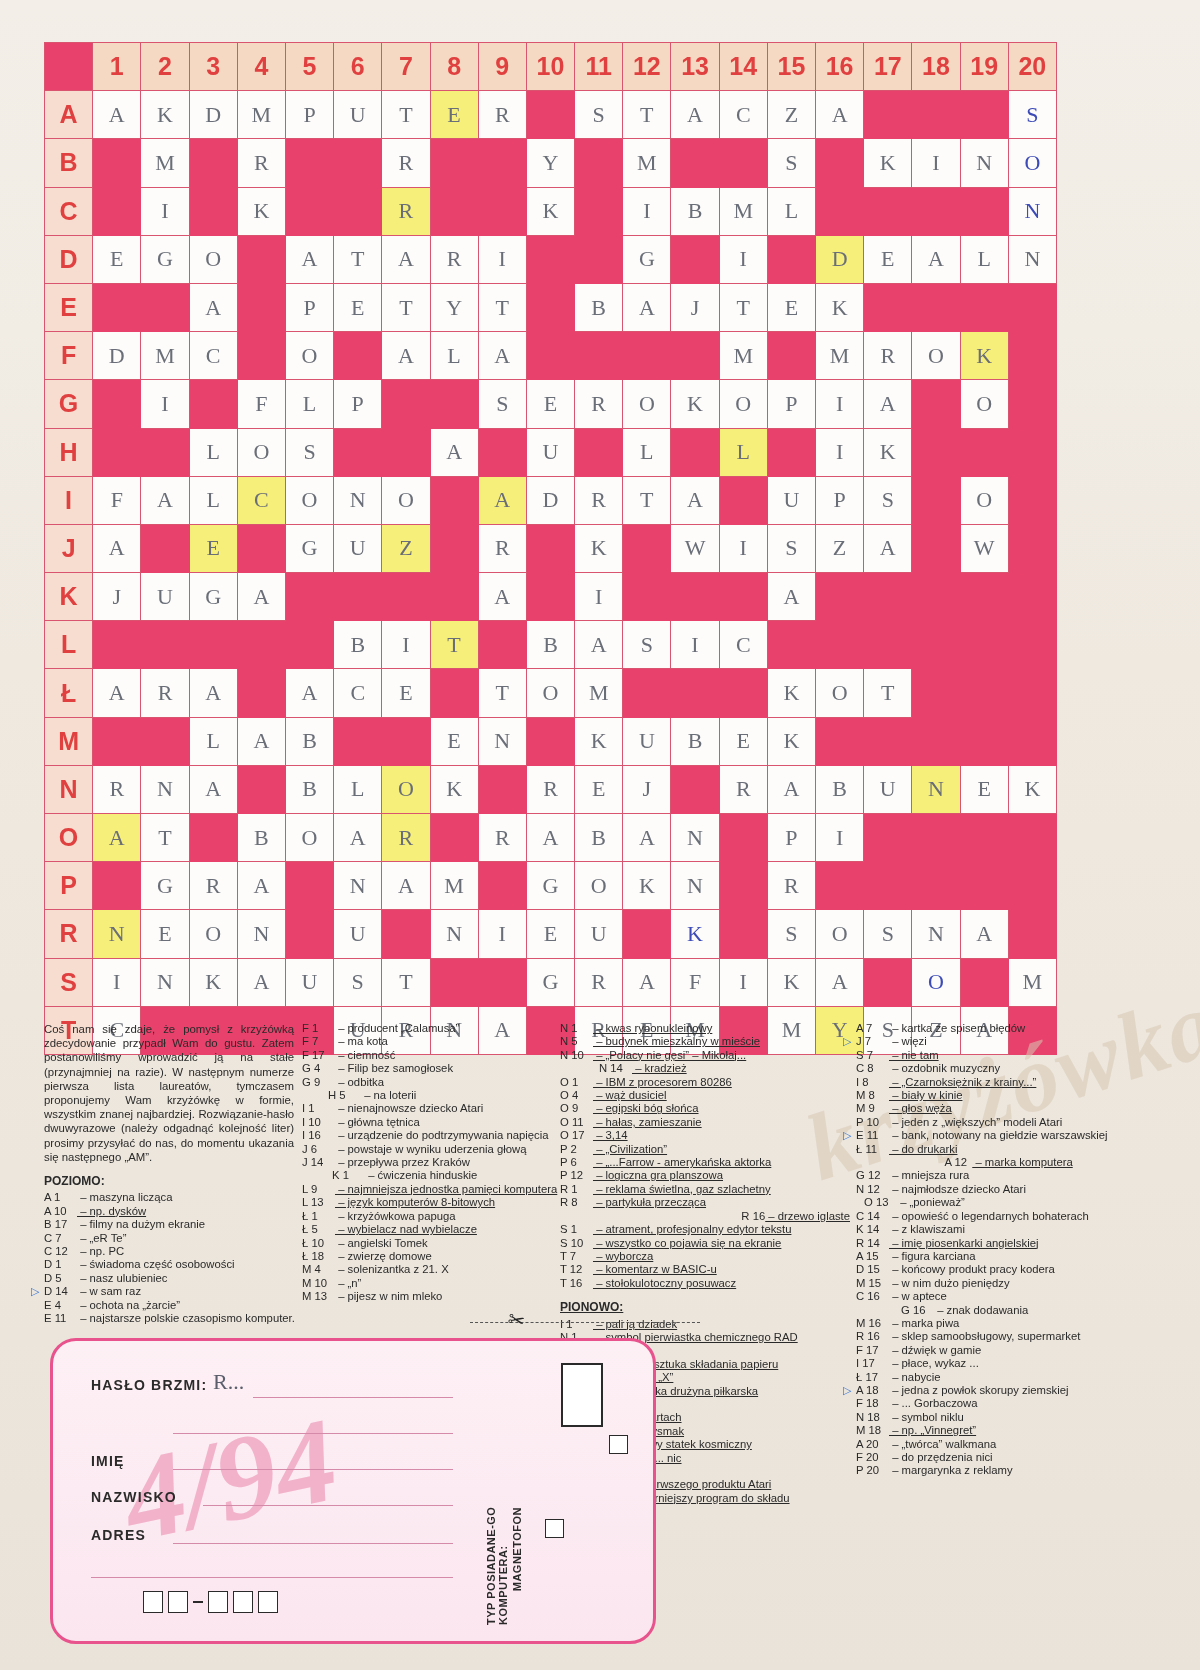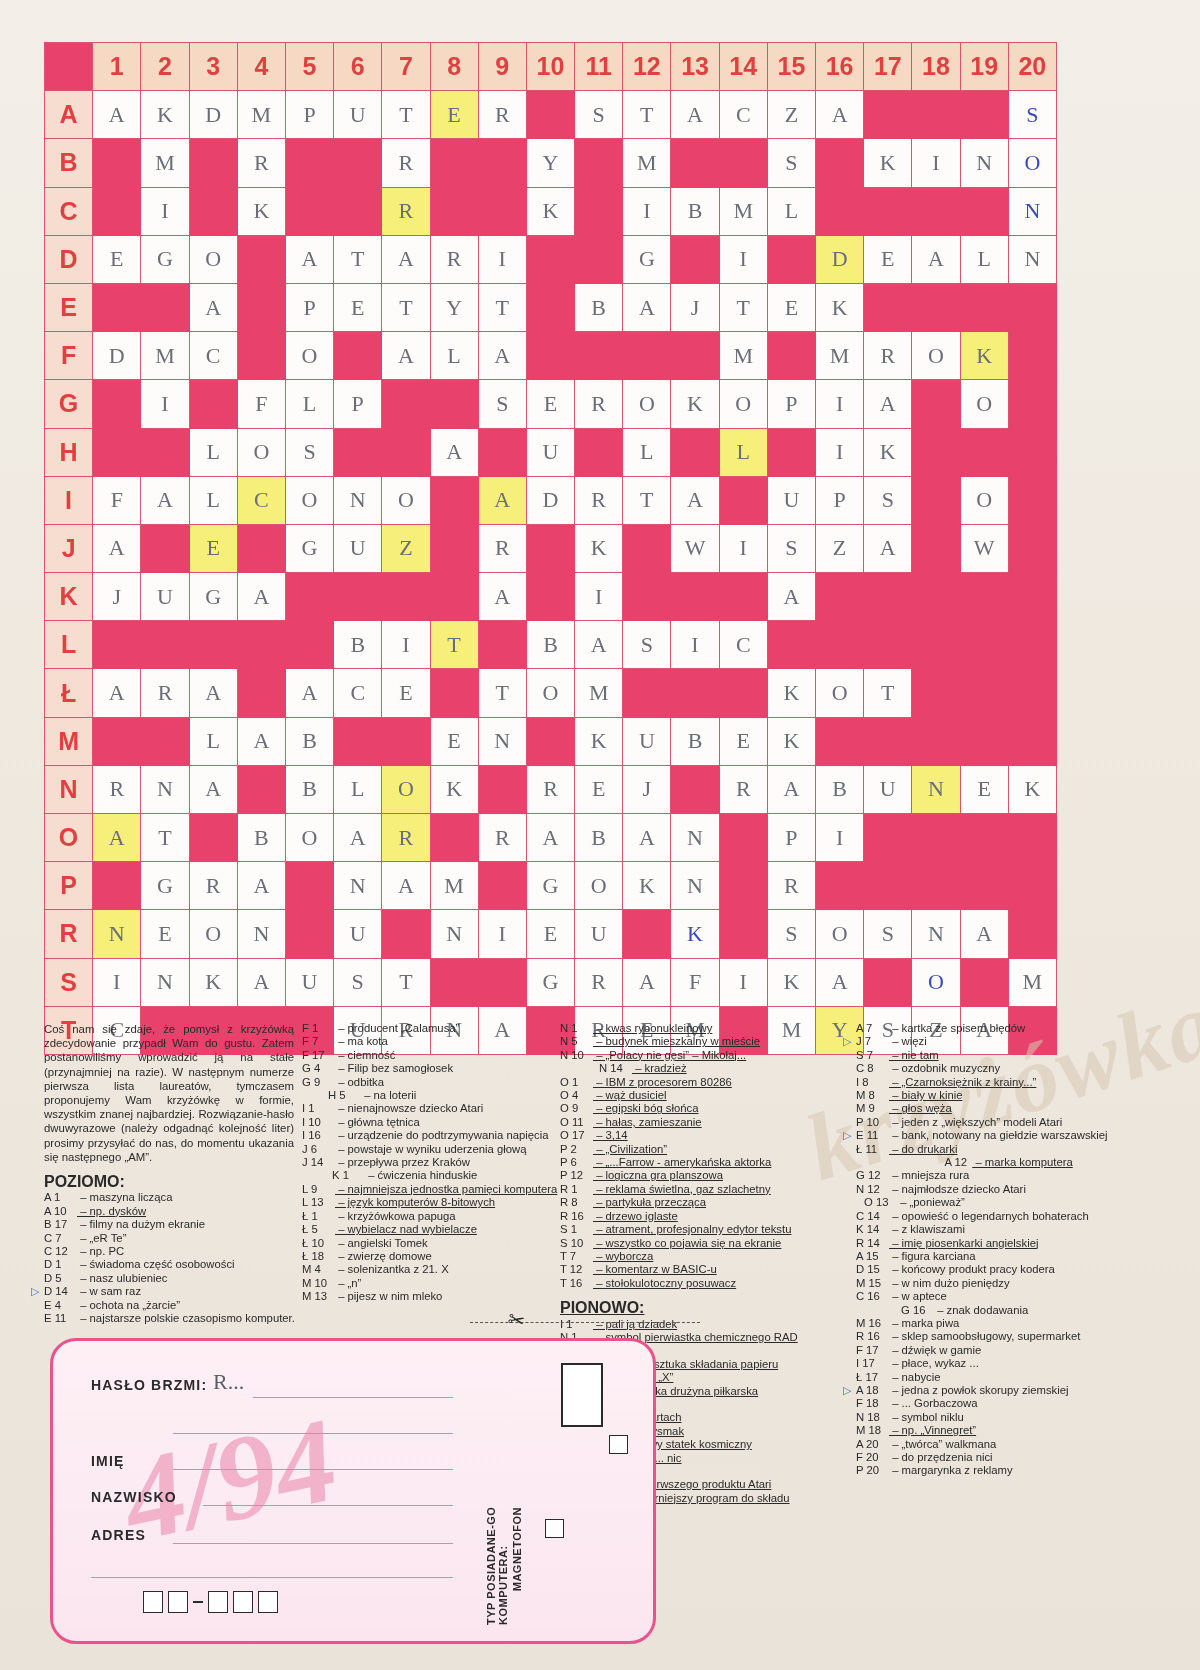--- a/index.html
+++ b/index.html
@@ -50,21 +50,21 @@
   .clues{
     position:absolute;top:1022px;left:44px;width:1112px;
     font-size:11.3px;color:#2a2a2a;line-height:13.4px;
   }
   .col{position:absolute;top:0;}
   .c1{left:0;width:250px;}
   .c2{left:258px;width:255px;}
   .c3{left:516px;width:290px;text-decoration:underline;}
   .c4{left:812px;width:300px;}
   .intro{text-align:justify;font-size:11.4px;line-height:14.2px;}
-  .sec{font-weight:bold;margin-top:11px;margin-bottom:3px;font-size:16px;}
+  .sec{font-weight:bold;margin-top:11px;margin-bottom:3px;font-size:12px;}
   .clue{white-space:nowrap;}
   .clue .ref{display:inline-block;min-width:33px;}
   .u{text-decoration:underline;}
   .arrow{position:absolute;left:-13px;color:#2b6fd6;font-size:11px;}
   
   .coupon{
     position:absolute;left:50px;top:1338px;width:600px;height:300px;
     border:3px solid #e8538d;border-radius:26px;
     background:linear-gradient(180deg,#fdf0f5,#fbe6ef);
   }
@@ -659,21 +659,21 @@
           <div class="clue" style="position: relative;"><span class="ref">O 1</span><span> – IBM z procesorem 80286</span></div>
           <div class="clue" style="position: relative;"><span class="ref">O 4</span><span class="u"> – wąż dusiciel</span></div>
           <div class="clue" style="position: relative;"><span class="ref">O 9</span><span> – egipski bóg słońca</span></div>
           <div class="clue" style="position: relative;"><span class="ref">O 11</span><span> – hałas, zamieszanie</span></div>
           <div class="clue" style="position: relative;"><span class="ref">O 17</span><span> – 3,14</span></div>
           <div class="clue" style="position: relative;"><span class="ref">P 2</span><span> – „Civilization”</span></div>
           <div class="clue" style="position: relative;"><span class="ref">P 6</span><span> – „...Farrow - amerykańska aktorka</span></div>
           <div class="clue" style="position: relative;"><span class="ref">P 12</span><span> – logiczna gra planszowa</span></div>
           <div class="clue" style="position: relative;"><span class="ref">R 1</span><span> – reklama świetlna, gaz szlachetny</span></div>
           <div class="clue" style="position: relative;"><span class="ref">R 8</span><span> – partykuła przecząca</span></div>
-          <div class="clue" style="position: relative;"><span class="ref">R 16</span><span> – drzewo iglaste</span></div>
+          <div class="clue" style="position: relative; text-align: right;"><span class="ref">R 16</span><span> – drzewo iglaste</span></div>
           <div class="clue" style="position: relative;"><span class="ref">S 1</span><span> – atrament, profesjonalny edytor tekstu</span></div>
           <div class="clue" style="position: relative;"><span class="ref">S 10</span><span> – wszystko co pojawia się na ekranie</span></div>
           <div class="clue" style="position: relative;"><span class="ref">T 7</span><span> – wyborcza</span></div>
           <div class="clue" style="position: relative;"><span class="ref">T 12</span><span> – komentarz w BASIC-u</span></div>
           <div class="clue" style="position: relative;"><span class="ref">T 16</span><span> – stołokulotoczny posuwacz</span></div>
         </div>
       <div class="sec">PIONOWO:</div>
       <div id="list-col3b">
           <div class="clue" style="position: relative;"><span class="ref">I 1</span><span> – pali ją dziadek</span></div>
           <div class="clue" style="position: relative;"><span class="ref">N 1</span><span> – symbol pierwiastka chemicznego RAD</span></div>

